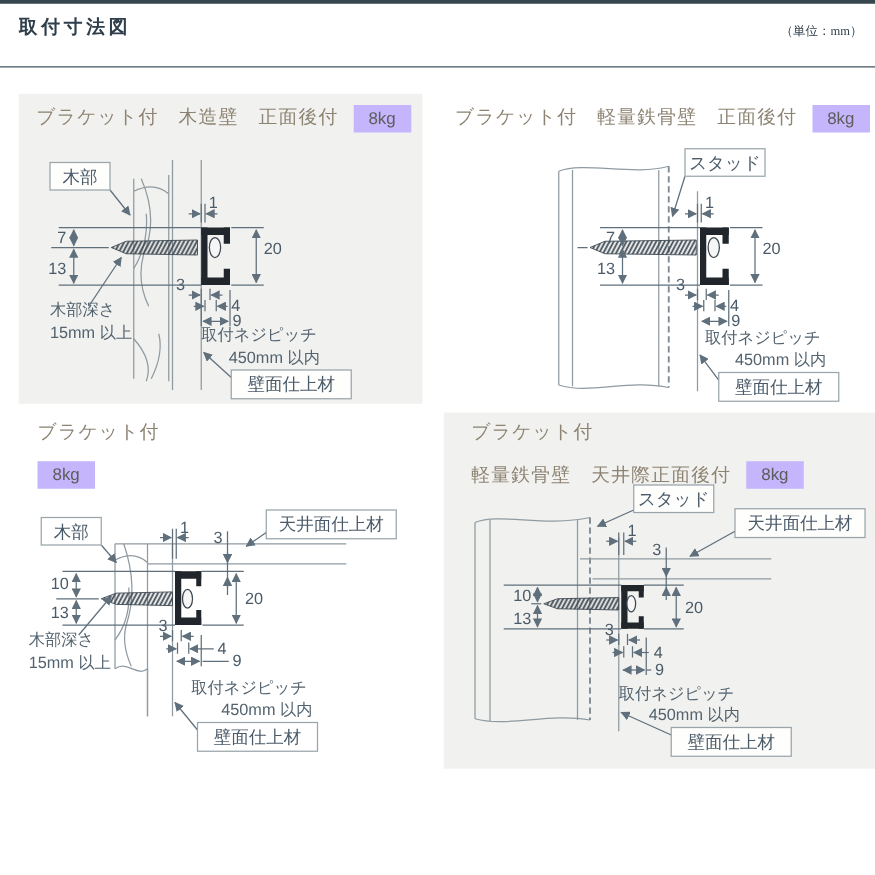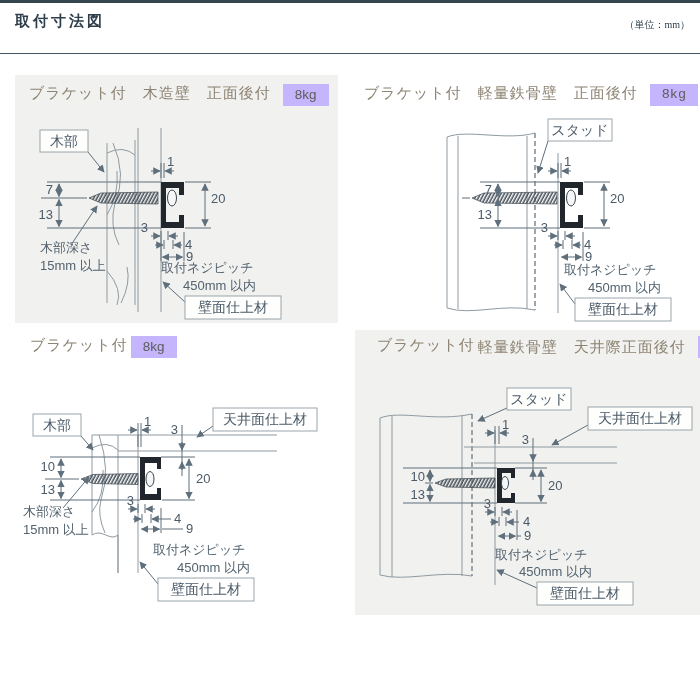--- a/index.html
+++ b/index.html
@@ -18,21 +18,21 @@
     font-family:"Liberation Serif",serif;font-size:10px;color:#2e3e4a;
   }
   .header-rule{position:absolute;top:53px;left:0;width:700px;height:1px;background:#44545e;}
 
   .panel{position:absolute;}
   .panel.gray{background:#f1f1ef;}
   .ptitle{
     position:absolute;display:flex;align-items:flex-start;gap:12px;
     color:#8d8372;font-size:15px;letter-spacing:1px;white-space:nowrap;z-index:2;
   }
-  .ptitle.stack{flex-direction:row;align-items:flex-start;gap:3px;}
+  .ptitle.stack{flex-direction:column;align-items:flex-start;gap:14px;}
   .trow{display:flex;align-items:center;gap:12px;}
   .badge{
     background:#c4b5fd;color:#5d5d5b;font-size:13.5px;letter-spacing:0;
     padding:2px 12px;line-height:18px;
   }
   svg.drawing{position:absolute;left:0;top:0;width:100%;height:100%;z-index:1;}
   svg text{font-family:"Liberation Sans",sans-serif;font-size:13px;fill:#4a5a68;}
   svg text.boxtext{font-size:14px;text-anchor:middle;}
   svg text.note{fill:#53636f;}
   .sline{stroke:#8f9aa1;fill:none;stroke-width:1;}
@@ -130,21 +130,21 @@
     <text class="note" x="25" y="177">木部深さ</text>
     <text class="note" x="25" y="195">15mm 以上</text>
     <text class="note" x="146" y="197">取付ネジピッチ</text>
     <text class="note" x="168" y="215">450mm 以内</text>
     <rect class="lblbox" x="170" y="221" width="96" height="23"></rect>
     <text class="boxtext" x="218" y="237">壁面仕上材</text>
   </svg>
 </div>
 
 <div class="panel" style="left:352px;top:75px;width:348px;height:248px;">
-  <div class="ptitle" style="left:12px;top:9px;font-family:Liberation Mono, monospace;">
+  <div class="ptitle" style="left:12px;top:9px;">
     <span>ブラケット付　軽量鉄骨壁　正面後付</span>
     <span class="badge">8kg</span>
   </div>
   <svg class="drawing" viewBox="0 0 348 248">
     <g class="sline">
       <path d="M95,62 C115,54 155,66 183,58"></path>
       <path d="M95,233 C120,241 150,228 183,235"></path>
       <path d="M95,62 V233"></path>
       <path d="M106,61 V234"></path>
       <path d="M175,61 V234"></path>

